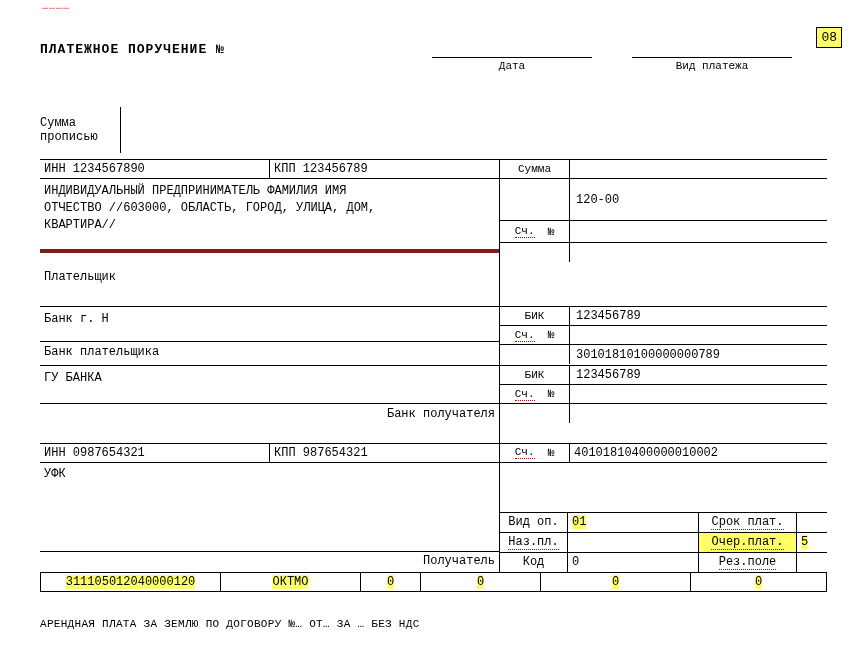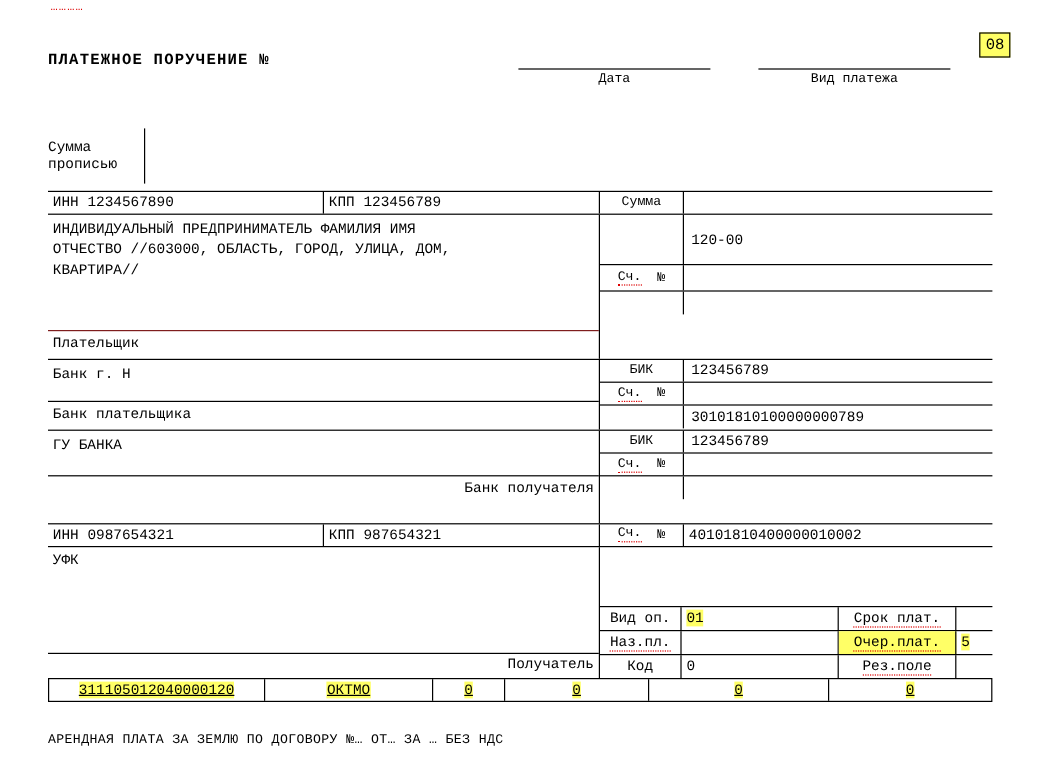--- a/index.html
+++ b/index.html
@@ -154,21 +154,20 @@
     border: 1px solid #000;
     margin-top: 0;
   }
   .bottom-strip .bcell {
     border-right: 1px solid #000;
     padding: 2px 6px;
     display: flex;
     align-items: center;
     justify-content: center;
     min-height: 18px;
-    text-decoration: underline;
   }
   .bottom-strip .bcell:last-child { border-right: none; }
   .purpose {
     margin-top: 26px;
     font-size: 11px;
     letter-spacing: 0.3px;
   }
   .flex1 { flex: 1; }
   .small-col { width: 68px; justify-content: center; }
   .ocher-col { width: 98px; justify-content: center; }
@@ -218,21 +217,21 @@
       <div class="cell w-val"></div>
     </div>
 
     <div class="payer-block">
       <div class="top">
         <div class="payer-desc">
           <div>ИНДИВИДУАЛЬНЫЙ ПРЕДПРИНИМАТЕЛЬ ФАМИЛИЯ ИМЯ</div>
           <div>ОТЧЕСТВО //603000, ОБЛАСТЬ, ГОРОД, УЛИЦА, ДОМ,</div>
           <div>КВАРТИРА//</div>
           <div style="flex:1"></div>
-          <div style="border-top:1px solid #7f1d1d;margin:0 -4px;padding:2px 4px 0 4px;">Плательщик</div>
+          <div style="border-top:4px solid #7f1d1d;margin:16px -4px;padding:16px 4px 0 4px;">Плательщик</div>
         </div>
         <div class="payer-side">
           <div class="side-row" style="min-height:42px;">
             <div class="side-lbl" style="border-bottom:none;"></div>
             <div class="side-val">120-00</div>
           </div>
           <div class="side-row" style="min-height:22px;">
             <div class="side-lbl">
               <span class="redunder">Сч.</span>&nbsp;&nbsp;<span>№</span>
             </div>

